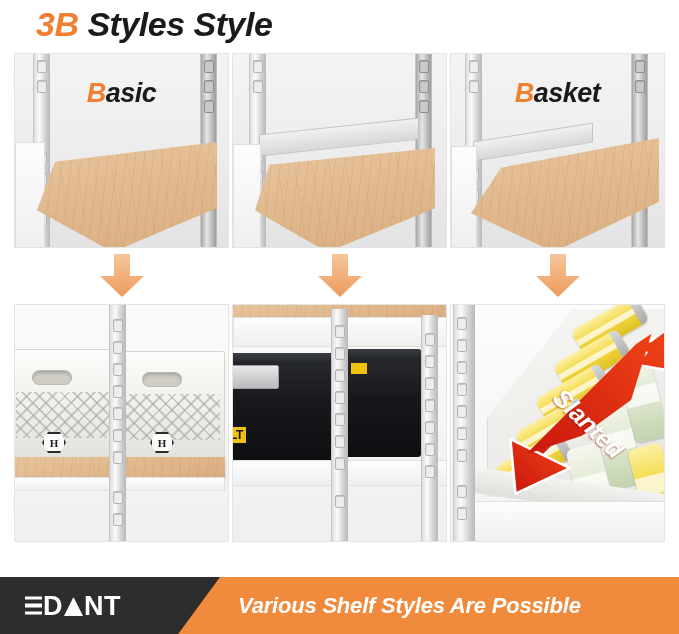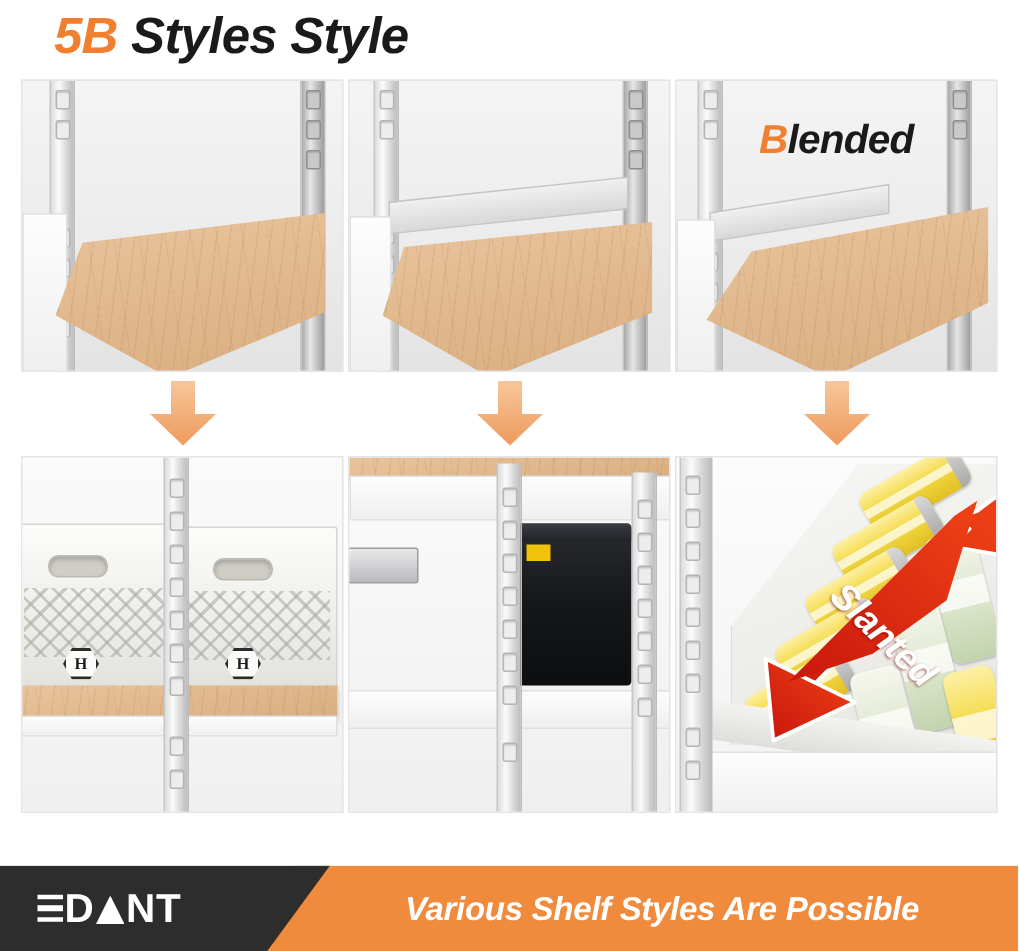--- a/index.html
+++ b/index.html
@@ -256,28 +256,27 @@
   .footer-tagline {
     position:absolute; left:238px; top:50%;
     transform: translateY(-50%);
     z-index:3;
     color:#ffffff;
     font-size:22px;
     font-weight:bold;
     font-style:italic;
     letter-spacing:-0.2px;
     white-space:nowrap;
-    margin-left:32px;
   }
 </style>
 </head>
 <body>
 
 <div class="title-bar">
-  <div class="title-text"><span class="title-accent">5B</span><span> Styles Style</span></div>
+  <div class="title-text"><span class="title-accent">3B</span><span> Styles Style</span></div>
 </div>
 
 <div class="panel-grid">
 
   <div class="column">
 
     <div class="panel">
       <div class="shelf-scene">
         <div class="scene-bg"></div>
 
@@ -294,20 +293,21 @@
           <div class="hole" style="top:6px;"></div>
           <div class="hole" style="top:26px;"></div>
           <div class="hole" style="top:46px;"></div>
         </div>
 
         <div class="side-panel-white" style="left:0; top:88px; width:30px; height:107px;"></div>
 
         <div class="board" style="left:22px; top:88px; width:180px; height:110px;
                     clip-path: polygon(10% 18%, 100% 0%, 100% 60%, 42% 100%, 0% 62%);"></div>
       </div>
+      <div class="panel-label"><span class="accent">B</span><span>asic</span></div>
     </div>
 
     <div class="arrow-row">
       <svg class="down-arrow" viewBox="0 0 46 44">
         <defs>
           <linearGradient id="ag1" x1="0" y1="0" x2="0" y2="1">
             <stop offset="0%" stop-color="#F6C79B"></stop>
             <stop offset="100%" stop-color="#EE9A5C"></stop>
           </linearGradient>
         </defs>
@@ -386,20 +386,24 @@
       </svg>
     </div>
 
     <div class="panel bottom">
       <div class="shelf-scene">
         <div class="scene-bg" style="background:linear-gradient(180deg,#fbfbfb,#efefef);"></div>
 
         <div class="board" style="left:0; top:0; width:215px; height:14px;"></div>
         <div class="side-panel-white" style="left:0; top:12px; width:215px; height:30px;"></div>
 
+        <div class="toolbox" style="left:-8px; top:48px; width:112px; height:112px;">
+          <div class="lid"></div>
+          <div class="tb-badge" style="left:2px; top:74px;">LT</div>
+        </div>
         <div class="metal-tray" style="left:-2px; top:60px; width:48px; height:24px;"></div>
 
         <div class="toolbox" style="left:110px; top:44px; width:78px; height:108px;">
           <div class="lid"></div>
           <div class="tb-badge" style="left:8px; top:14px; width:16px; height:11px;"></div>
         </div>
 
         <div class="side-panel-white" style="left:-4px; top:155px; width:220px; height:26px;"></div>
 
         <div class="post" style="left:98px; top:4px; height:234px;">
@@ -440,21 +444,21 @@
         </div>
         <div class="post dark" style="left:180px; top:0; height:195px;">
           <div class="hole" style="top:6px;"></div>
           <div class="hole" style="top:26px;"></div>
         </div>
         <div class="rail" style="left:22px; top:78px; width:120px; height:20px; transform:skewY(-9deg);"></div>
         <div class="side-panel-white" style="left:0; top:92px; width:26px; height:103px;"></div>
         <div class="board" style="left:20px; top:84px; width:188px; height:114px;
                     clip-path: polygon(16% 26%, 100% 0%, 100% 56%, 44% 100%, 0% 66%);"></div>
       </div>
-      <div class="panel-label"><span class="accent">B</span><span>lended</span></div>
+      <div class="panel-label"><span class="accent">B</span><span>asket</span></div>
     </div>
 
     <div class="arrow-row">
       <svg class="down-arrow" viewBox="0 0 46 44">
         <defs>
           <linearGradient id="ag3" x1="0" y1="0" x2="0" y2="1">
             <stop offset="0%" stop-color="#F6C79B"></stop>
             <stop offset="100%" stop-color="#EE9A5C"></stop>
           </linearGradient>
         </defs>

